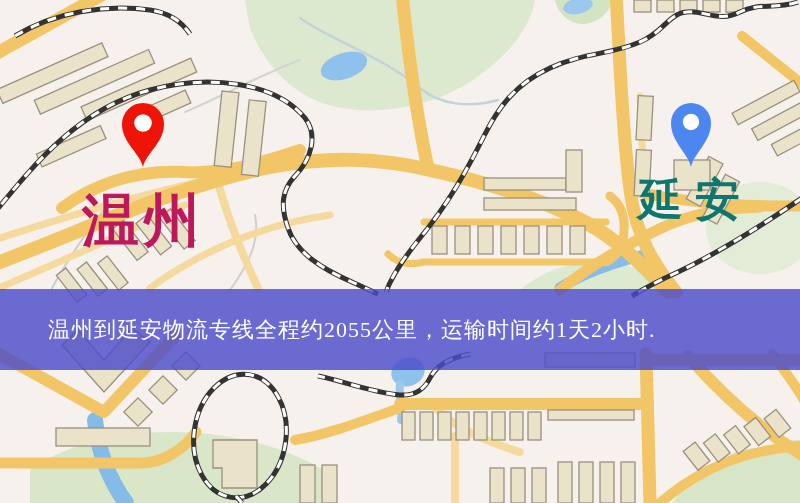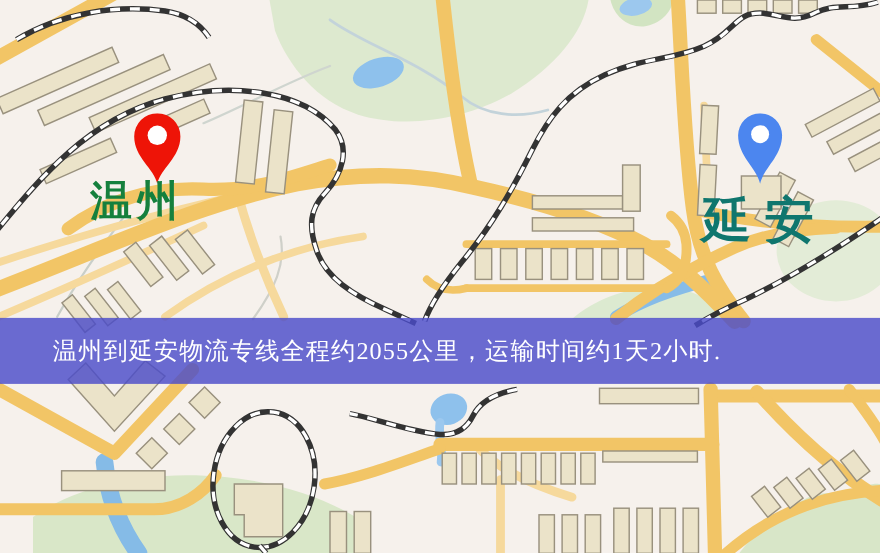--- a/index.html
+++ b/index.html
@@ -7,27 +7,27 @@
     position:relative;width:800px;height:503px;overflow:hidden;
     background:#f6f1ec;font-family:"Liberation Sans",sans-serif;
   }
   .stage svg.map{position:absolute;left:0;top:0;}
   .rb{stroke:#333333;stroke-width:5;fill:none;}
   .rd{stroke:#ffffff;stroke-width:3;stroke-dasharray:9 9;fill:none;}
   .city-label{
     position:absolute;font-weight:700;line-height:1;white-space:nowrap;
     font-family:"Liberation Sans","DejaVu Sans",sans-serif;
   }
-  .label-origin{left:82px;top:164px;font-size:38px;color:#15803d;letter-spacing:4px;}
+  .label-origin{left:82px;top:192px;font-size:57px;color:#be185d;letter-spacing:4px;}
   .label-dest{left:638px;top:177px;font-size:45px;color:#0f766e;letter-spacing:12px;}
   .pin{position:absolute;}
   .pin-origin{left:118px;top:103px;}
   .pin-dest{left:668px;top:103px;}
   .banner{
-    position:absolute;left:0;right:0;top:289px;height:60px;
+    position:absolute;left:0;right:0;top:289px;height:81px;
     background:rgba(74,76,201,0.82);
     color:#ffffff;display:flex;align-items:center;
     padding-left:48px;box-sizing:border-box;
     font-family:"Liberation Serif","DejaVu Serif",serif;
     font-size:22px;letter-spacing:1px;white-space:nowrap;
   }
 </style>
 </head>
 <body>
 

